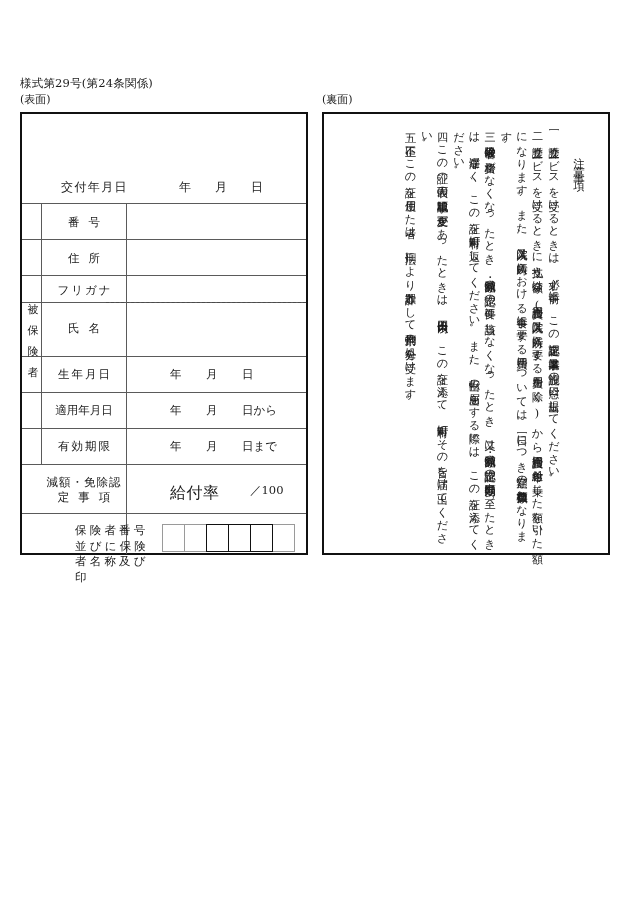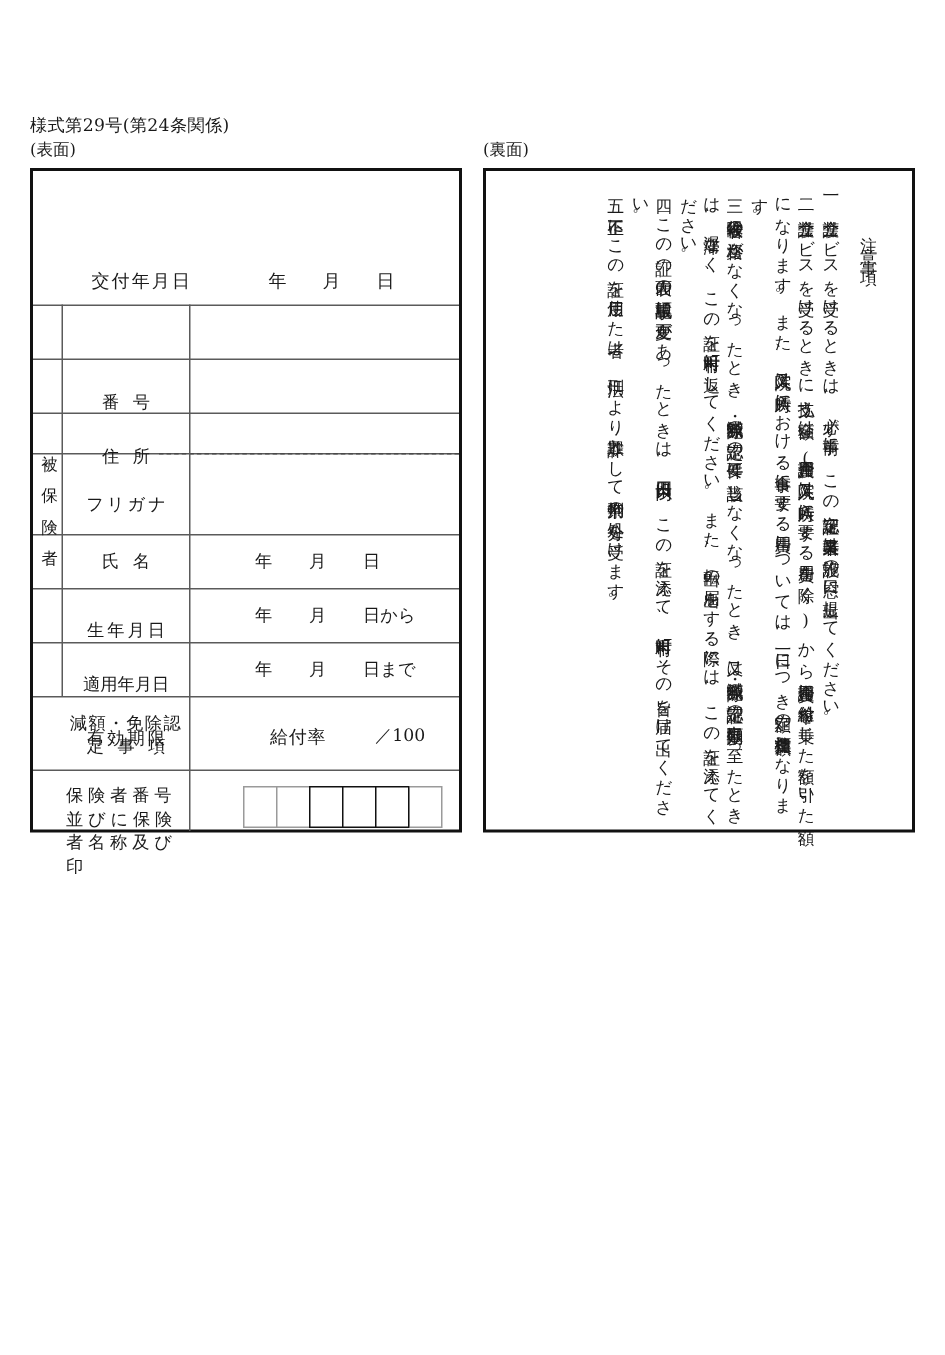--- a/index.html
+++ b/index.html
@@ -117,21 +117,20 @@
   #insured-group-label span { display: block; }
 
   
   .row-label {
     position: absolute;
     left: 20px;
     width: 84px;
     font-size: 11.5px;
     text-align: center;
     white-space: nowrap;
-    margin-top: 46px;
   }
   .row-label.spread4 { letter-spacing: 9px; text-indent: 9px; }
   .row-label.spread2 { letter-spacing: 2px; text-indent: 2px; }
   .row-label.tight   { letter-spacing: 0px; }
 
   
   .date-tpl { position: absolute; font-size: 11.5px; white-space: nowrap; }
   .date-tpl .y { position: absolute; left: 0px; }
   .date-tpl .m { position: absolute; left: 36px; }
   .date-tpl .d { position: absolute; left: 72px; }
@@ -143,21 +142,21 @@
     width: 84px;
     font-size: 11.5px;
     text-align: center;
     line-height: 15px;
   }
   .multiline-label div { white-space: nowrap; }
   .ml-sp3 { letter-spacing: 1px; }
   .ml-sp6 { letter-spacing: 9px; text-indent: 9px; }
 
   #benefit-rate-label {
-    position: absolute; left: 158px; font-size: 12px;
+    position: absolute; left: 148px; font-size: 16px;
     letter-spacing: 0.5px; white-space: nowrap;
   }
   #benefit-rate-value {
     position: absolute; left: 228px; font-size: 11.5px; white-space: nowrap;
   }
 
   
   #insurer-label {
     position: absolute;
     left: 20px;
@@ -296,21 +295,21 @@
       <span class="d">日まで</span>
     </div>
 
     <div class="multiline-label" style="top:272px;text-align:center;">
       <div class="ml-sp3">減額・免除認</div>
       <div class="ml-sp6">定事項</div>
     </div>
     <div id="benefit-rate-label" style="top:280px;">給付率</div>
     <div id="benefit-rate-value" style="top:280px;">／100</div>
 
-    <div id="insurer-label" style="top:320px;">
+    <div id="insurer-label" style="top:320px;margin-left:31px;">
       <div>保険者番号</div>
       <div>並びに保険</div>
       <div>者名称及び</div>
       <div class="last">印</div>
     </div>
 
     <div id="insurer-number-boxes" style="top:321px;">
       <div class="cell"></div>
       <div class="cell"></div>
       <div class="cell strong"></div>

